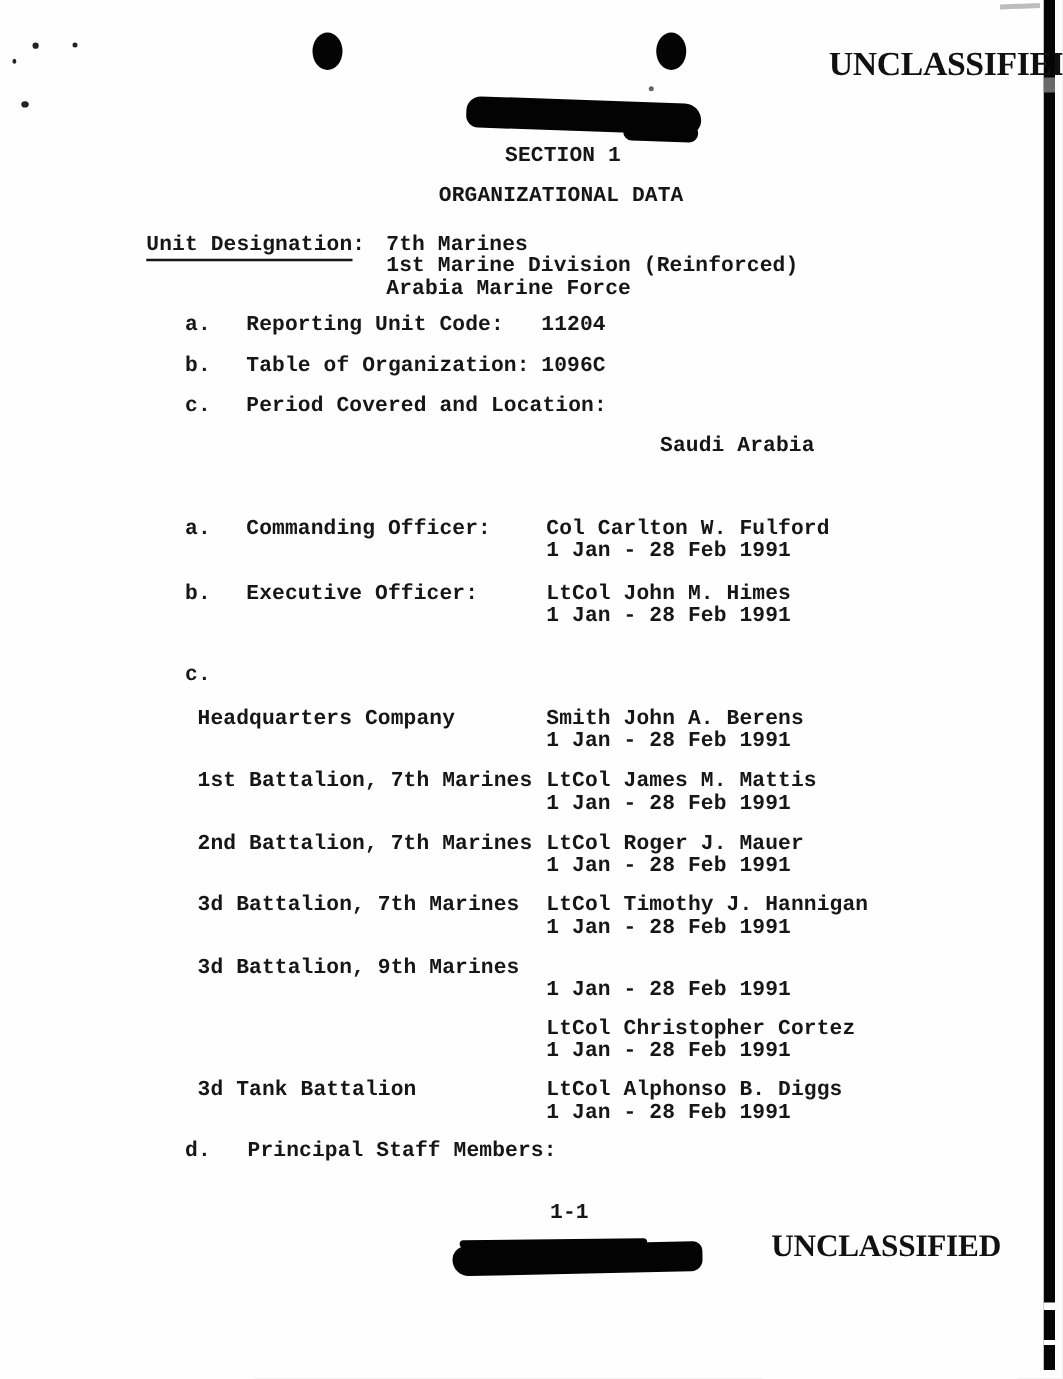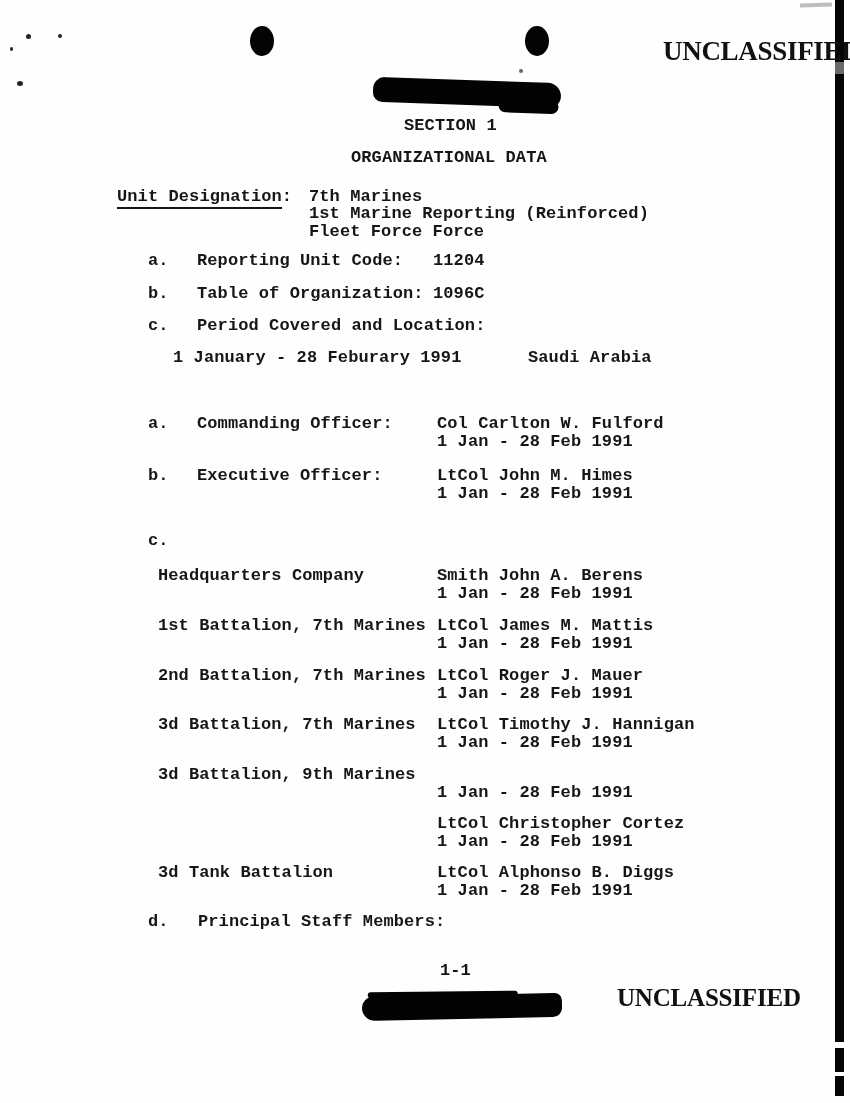--- a/index.html
+++ b/index.html
@@ -67,35 +67,34 @@
   <div class="classif bottom">UNCLASSIFIED</div>
 
   <div class="redact top"></div>
   <div class="redact bottom"></div>
 
   <div class="t" style="left:404px;top:117px">SECTION 1</div>
   <div class="t" style="left:351px;top:149px">ORGANIZATIONAL DATA</div>
 
   <div class="t" style="left:117px;top:188px"><span class="u">Unit Designation</span><span>:</span></div>
   <div class="t" style="left:309px;top:188px">7th Marines</div>
-  <div class="t" style="left:309px;top:205px">1st Marine Reporting (Reinforced)</div>
-  <div class="t" style="left:309px;top:223px">Fleet Force Force</div>
+  <div class="t" style="left:309px;top:205px">1st Marine Division (Reinforced)</div>
+  <div class="t" style="left:309px;top:223px">Arabia Marine Force</div>
 
   <div class="t" style="left:148px;top:252px">a.</div>
   <div class="t" style="left:197px;top:252px">Reporting Unit Code:</div>
   <div class="t" style="left:433px;top:252px">11204</div>
 
   <div class="t" style="left:148px;top:285px">b.</div>
   <div class="t" style="left:197px;top:285px">Table of Organization:</div>
   <div class="t" style="left:433px;top:285px">1096C</div>
 
   <div class="t" style="left:148px;top:317px">c.</div>
   <div class="t" style="left:197px;top:317px">Period Covered and Location:</div>
 
-  <div class="t" style="left:173px;top:349px">1 January - 28 Feburary 1991</div>
   <div class="t" style="left:528px;top:349px">Saudi Arabia</div>
 
 
   <div class="t" style="left:148px;top:415px">a.</div>
   <div class="t" style="left:197px;top:415px">Commanding Officer:</div>
   <div class="t" style="left:437px;top:415px">Col Carlton W. Fulford</div>
   <div class="t" style="left:437px;top:433px">1 Jan - 28 Feb 1991</div>
 
   <div class="t" style="left:148px;top:467px">b.</div>
   <div class="t" style="left:197px;top:467px">Executive Officer:</div>

